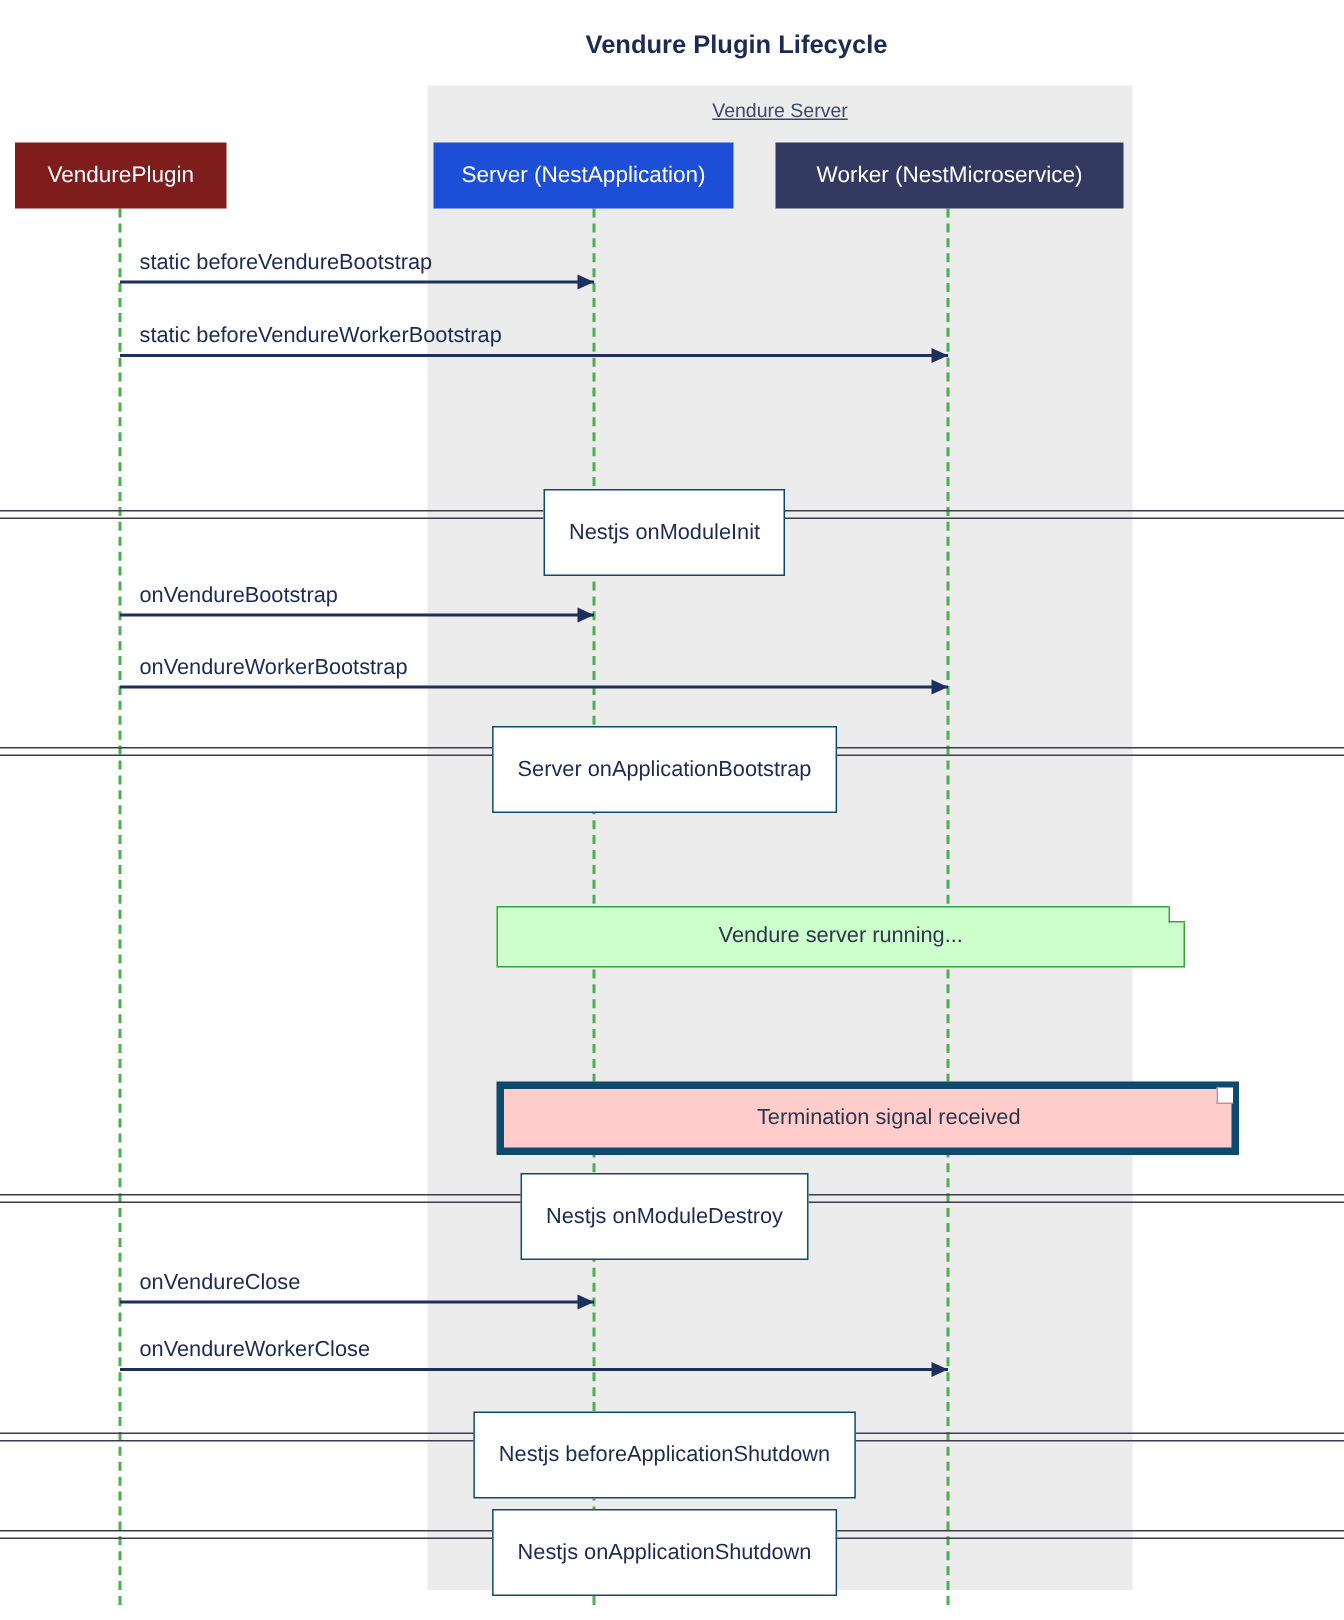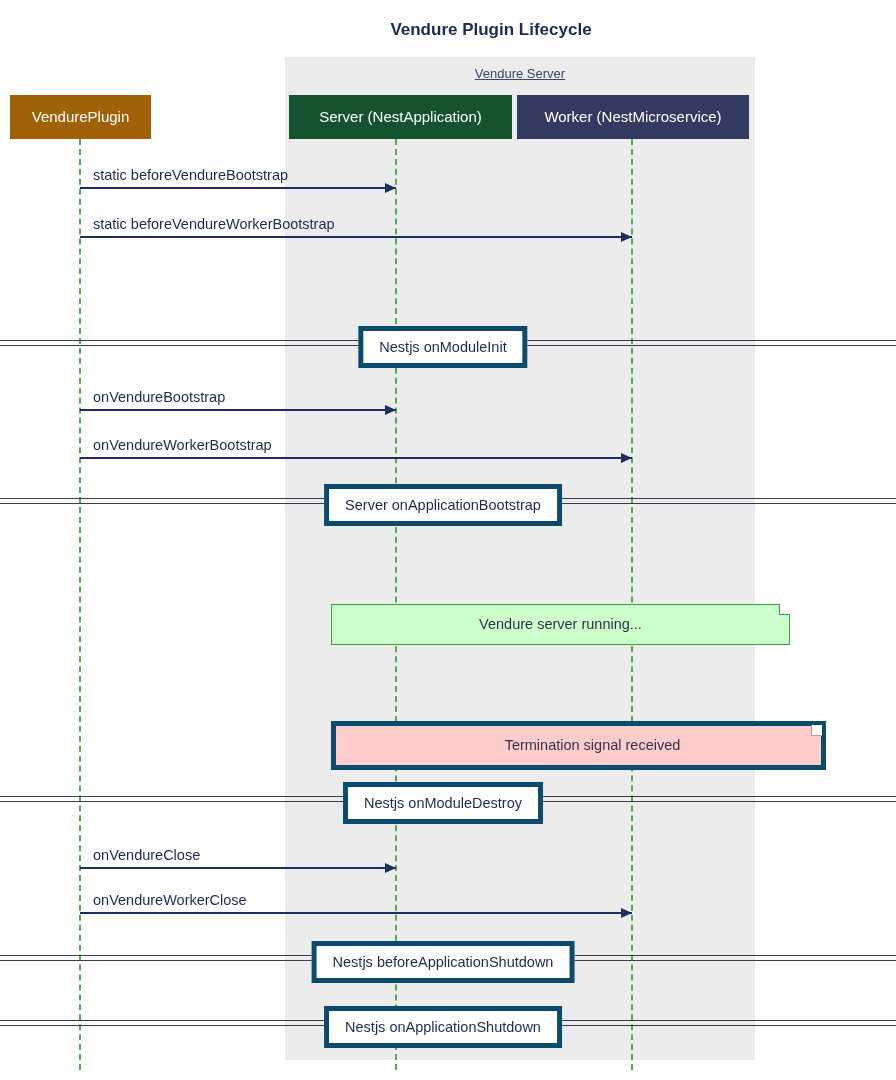--- a/index.html
+++ b/index.html
@@ -20,43 +20,43 @@
     font-size:13px; color:#3d466b;text-decoration:underline;
   }
   .lifeline {
     position:absolute; top:139px; height:931px; width:0;
     border-left:2px dashed #4fae51;
   }
   .actor {
     position:absolute; top:95px; height:44px; line-height:44px;
     text-align:center; color:#ffffff; font-size:15px;
   }
-  .actor-plugin { left:10px;  width:141px; background:#a16207; }
-  .actor-server { left:289px; width:223px; background:#14532d; }
+  .actor-plugin { left:10px;  width:141px; background:#7f1d1d; }
+  .actor-server { left:289px; width:200px; background:#1d4ed8; }
   .actor-worker { left:517px; width:232px; background:#333a61; }
   .msg-label {
     position:absolute; left:93px; font-size:14.5px; color:#1c2b54;
     white-space:nowrap;
   }
   .msg-line {
     position:absolute; left:80px; height:0; border-top:2px solid #1c2f5e;
   }
   .msg-line .head {
     position:absolute; right:0; top:-6px; width:0; height:0;
     border-left:11px solid #1c2f5e;
     border-top:5px solid transparent; border-bottom:5px solid transparent;
   }
   .divider-line {
     position:absolute; left:0; width:896px; height:4px;
     border-top:1px solid #3c3c4e; border-bottom:1px solid #3c3c4e;
   }
   .divider-box {
     position:absolute; left:443px; transform:translateX(-50%);
-    background:#ffffff; border:5px solid #0c4a6e; font-size:14.5px;
-    color:#1c2b54; line-height:32px; height:32px; padding:0 16px;
+    background:#ffffff; border:1px solid #0c4a6e; font-size:14.5px;
+    color:#1c2b54; line-height:32px; height:32px; padding:12px 16px;
     white-space:nowrap; text-align:center; z-index:2;
   }
   .note {
     position:absolute; left:287px; width:457px; height:39px; line-height:39px;
     text-align:center; font-size:14.5px; color:#30364a; z-index:2;margin-left:44px;
   }
   .note::after {
     content:""; position:absolute; top:-1px; right:-1px; width:10px; height:10px;
     background:#ffffff; border-left:1px solid; border-bottom:1px solid;
   }

